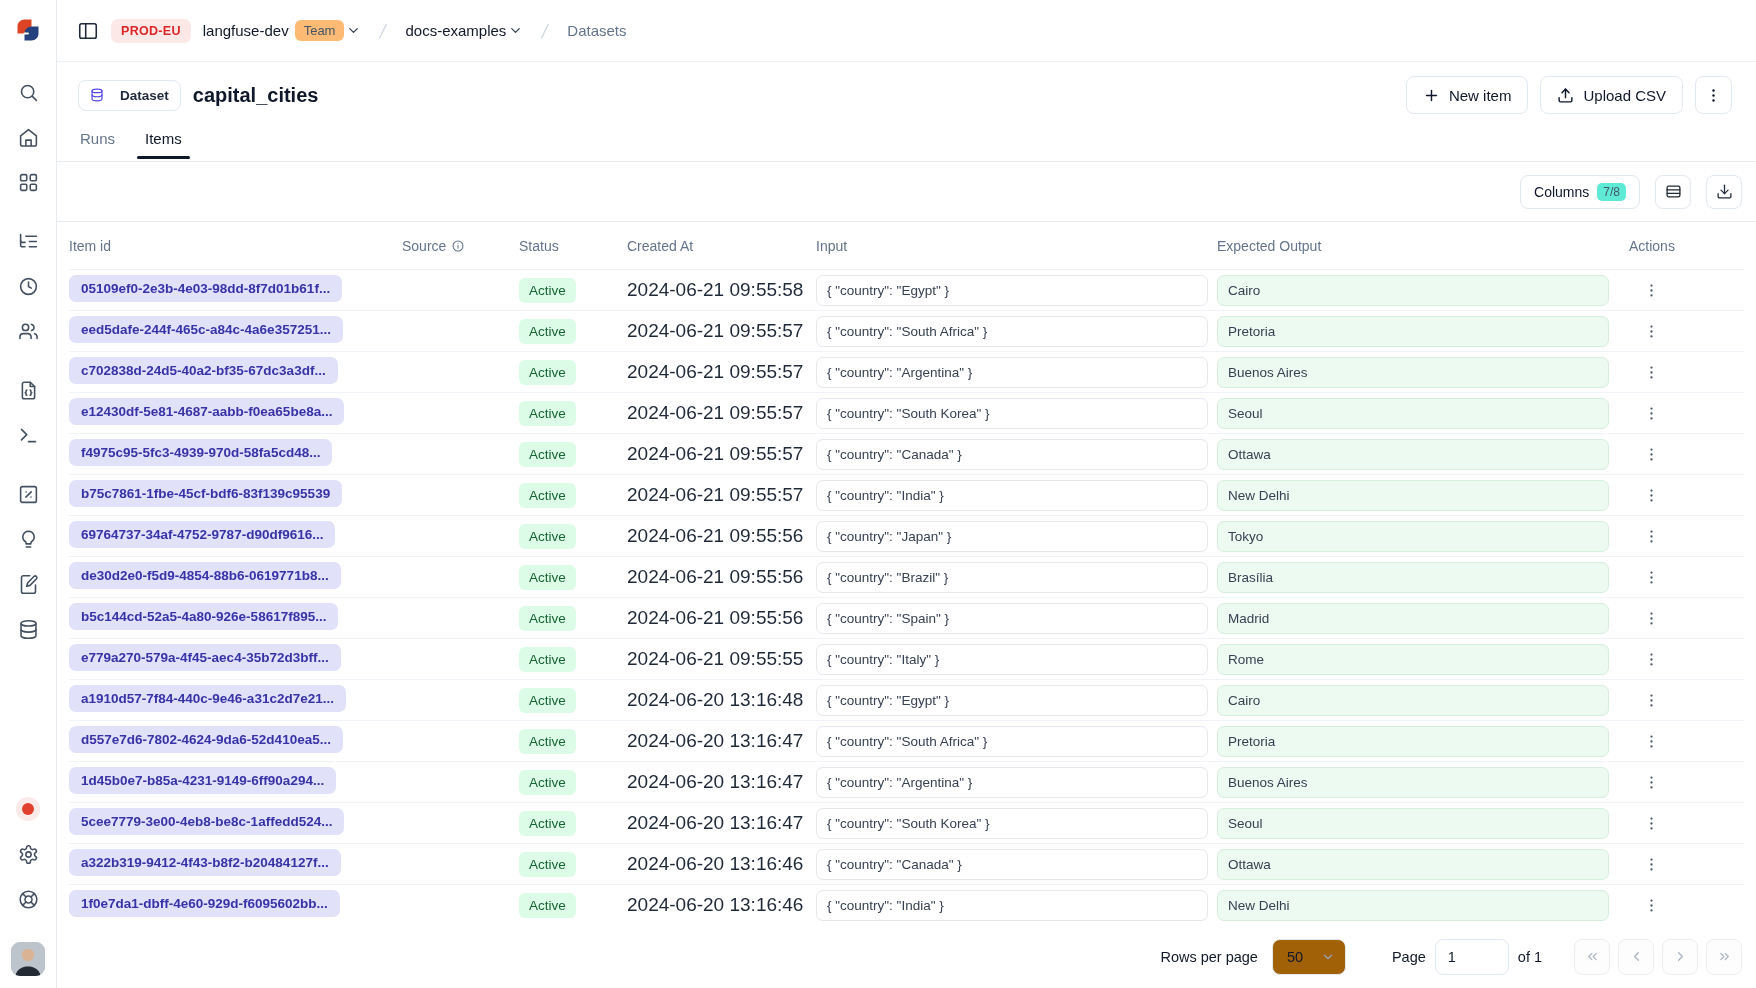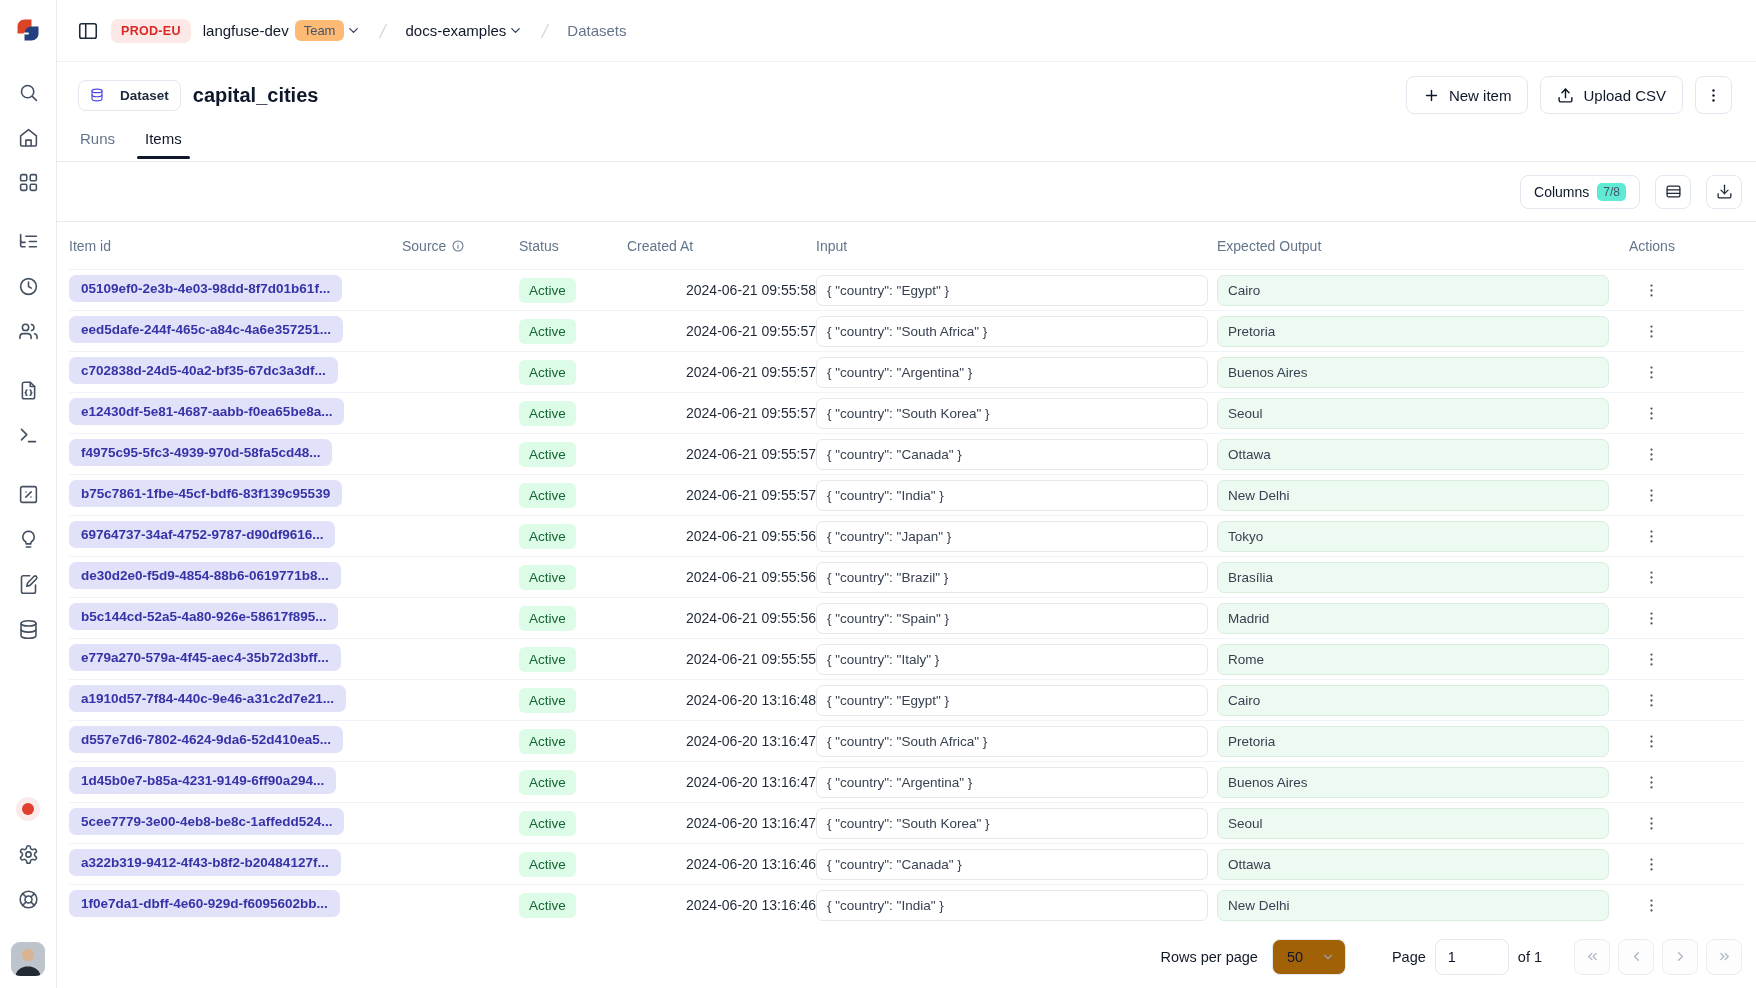--- a/index.html
+++ b/index.html
@@ -101,21 +101,21 @@
   .t-head { height:48px; border-bottom:1px solid #eef1f5; }
   .th { font-size:14px; font-weight:500; color:#64748b; display:flex; align-items:center; gap:5px; }
   .th svg { width:14px; height:14px; stroke:#64748b; fill:none; stroke-width:1.8; stroke-linecap:round; cursor:pointer; }
   .t-row { height:41px; border-bottom:1px solid #f0f3f7; cursor:pointer; }
   .id-pill {
     display:inline-block; max-width:318px; background:#e1e1fa; color:#3733a6;
     font-size:13.5px; font-weight:700; padding:6px 12px; border-radius:7px;
     white-space:nowrap; overflow:hidden;
   }
   .status-pill { display:inline-block; background:#dcfce7; color:#166534; font-size:13.5px; font-weight:500; padding:5px 10px; border-radius:6px; }
-  .created { font-size:14px; color:#1f2937;text-align:right; }
+  .created { font-size:19px; color:#1f2937; }
   .input-box, .expected-box {
     width:392px; height:31px; line-height:29px; padding:0 10px;
     border-radius:7px; font-size:13.5px; color:#374151;
     white-space:nowrap; overflow:hidden;
   }
   .input-box { background:#fff; border:1px solid #e5e7eb; }
   .expected-box { background:#edfaf2; border:1px solid #d8eedd; }
   .kebab-btn { margin-left:8px; width:28px; height:28px; display:flex; align-items:center; justify-content:center; background:none; border:none; cursor:pointer; border-radius:6px; }
   .kebab-btn svg { fill:#4b5563; }
 

